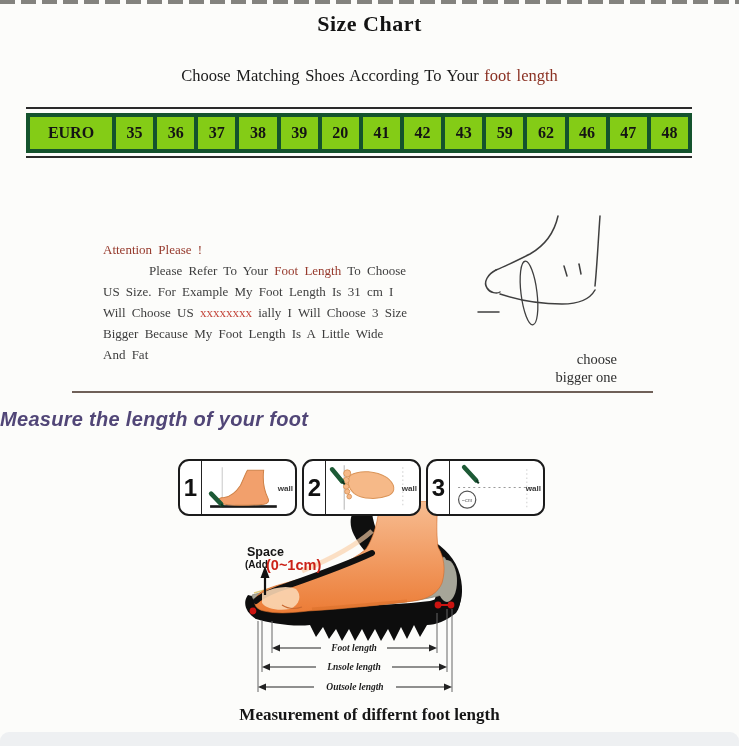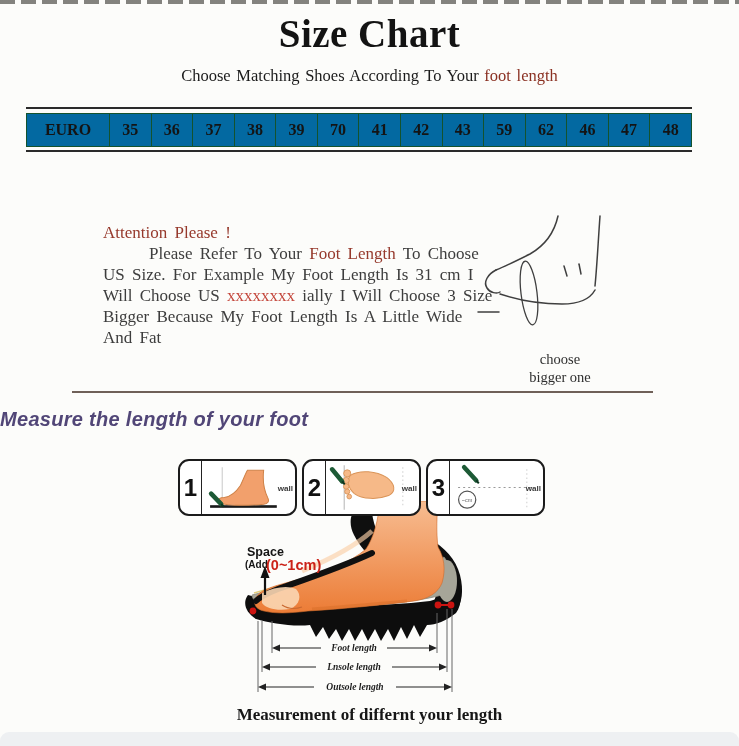--- a/index.html
+++ b/index.html
@@ -1,44 +1,44 @@
 <!DOCTYPE html>
 <html><head>
 <meta charset="utf-8">
 <style>
   html,body{margin:0;padding:0;background:#e9e9e9;}
   .canvas{position:relative;width:739px;height:746px;background:#fcfcfa;overflow:hidden;
           font-family:"Liberation Serif",serif;}
   .top-edge{position:absolute;top:0;left:0;right:0;height:4px;
     background:repeating-linear-gradient(90deg,#65645f 0 15px,rgba(0,0,0,0) 15px 21px);opacity:.8;}
   .title{position:absolute;top:11px;left:0;width:100%;text-align:center;
-    font-size:39px;font-weight:bold;color:#131313;letter-spacing:.5px;}
+    font-size:22px;font-weight:bold;color:#131313;letter-spacing:.5px;}
   .subtitle{position:absolute;top:66px;left:0;width:100%;text-align:center;
     font-size:16.5px;font-weight:normal;color:#1b1b1b;white-space:pre-wrap;word-spacing:1.5px;}
   .subtitle .hl{color:#8a3022;}
 
   .table-wrap{position:absolute;left:26px;top:107px;width:666px;
     border-top:2px solid #2a2a2a;border-bottom:2px solid #2a2a2a;padding:4px 0 3px;}
   table{width:100%;border-collapse:collapse;table-layout:fixed;}
-  td{border:1px solid #14532d;text-align:center;font-weight:bold;color:#141414;
-     font-size:16px;padding:0;background:#0369a1;}
+  td{border:4px solid #14532d;text-align:center;font-weight:bold;color:#141414;
+     font-size:16px;padding:0;background:#84cc16;}
   tr.r1 td{height:32px;}
   tr.r2 td{height:54px;}
   td.lab{width:82px;}
   td.lab .lln{display:block;font-size:14px;line-height:16px;}
 
-  .attention{position:absolute;left:103px;top:222px;width:418px;
-    font-size:17px;color:#3d3d3d;line-height:21px;word-spacing:3px;}
+  .attention{position:absolute;left:103px;top:239px;width:418px;
+    font-size:13px;color:#3d3d3d;line-height:21px;word-spacing:3px;}
   .att-line{white-space:pre-wrap;}
   .att-line.ind{padding-left:46px;}
   .maroon{color:#96392c;}
   .red{color:#c4473c;}
 
   .sketch{position:absolute;left:466px;top:206px;}
-  .note{position:absolute;left:503px;top:350px;width:114px;text-align:center;
+  .note{position:absolute;left:503px;top:350px;width:114px;text-align:right;
     font-size:14.5px;color:#2f2f2f;line-height:18px;}
   .divider{position:absolute;left:72px;top:391px;width:581px;height:2px;background:#6f6058;}
 
   .measure-heading{position:absolute;top:408px;left:0;width:100%;text-align:left;
     font-family:"Liberation Sans",sans-serif;font-weight:bold;font-style:italic;
     font-size:20px;color:#514677;letter-spacing:.3px;}
 
   .steps{position:absolute;left:178px;top:459px;display:flex;gap:5px;z-index:2;}
   .step{position:relative;width:119px;height:57px;border:2.5px solid #1b1b1b;border-radius:11px;
     background:#fff;display:flex;align-items:stretch;box-sizing:border-box;overflow:hidden;}
@@ -70,21 +70,21 @@
   <div class="table-wrap">
     <table>
       <tbody>
           <tr class="r1">
         <td class="lab">EURO</td>
         <td>35</td>
         <td>36</td>
         <td>37</td>
         <td>38</td>
         <td>39</td>
-        <td>70</td>
+        <td>20</td>
         <td>41</td>
         <td>42</td>
         <td>43</td>
         <td>59</td>
         <td>62</td>
         <td>46</td>
         <td>47</td>
         <td>48</td>
       </tr>
     </tbody>
@@ -230,17 +230,17 @@
       <polygon points="40,166 48,162.5 48,169.5"></polygon>
         <polygon points="225,166 217,162.5 217,169.5"></polygon>
       <polygon points="36,186 44,182.5 44,189.5"></polygon>
         <polygon points="230,186 222,182.5 222,189.5"></polygon>
     </g>
     <text class="dimlbl" x="132" y="150" text-anchor="middle" font-size="9.5" font-weight="bold" fill="#1c1c1c">Foot length</text>
     <text class="dimlbl" x="132" y="169" text-anchor="middle" font-size="9.5" font-weight="bold" fill="#1c1c1c">Lnsole length</text>
     <text class="dimlbl" x="133" y="189" text-anchor="middle" font-size="9.5" font-weight="bold" fill="#1c1c1c">Outsole length</text>
   </svg>
 
-  <div class="caption">Measurement of differnt your length</div>
+  <div class="caption">Measurement of differnt foot length</div>
 
   <div class="bottom-strip"></div>
 
 </div>
 
 </body></html>

